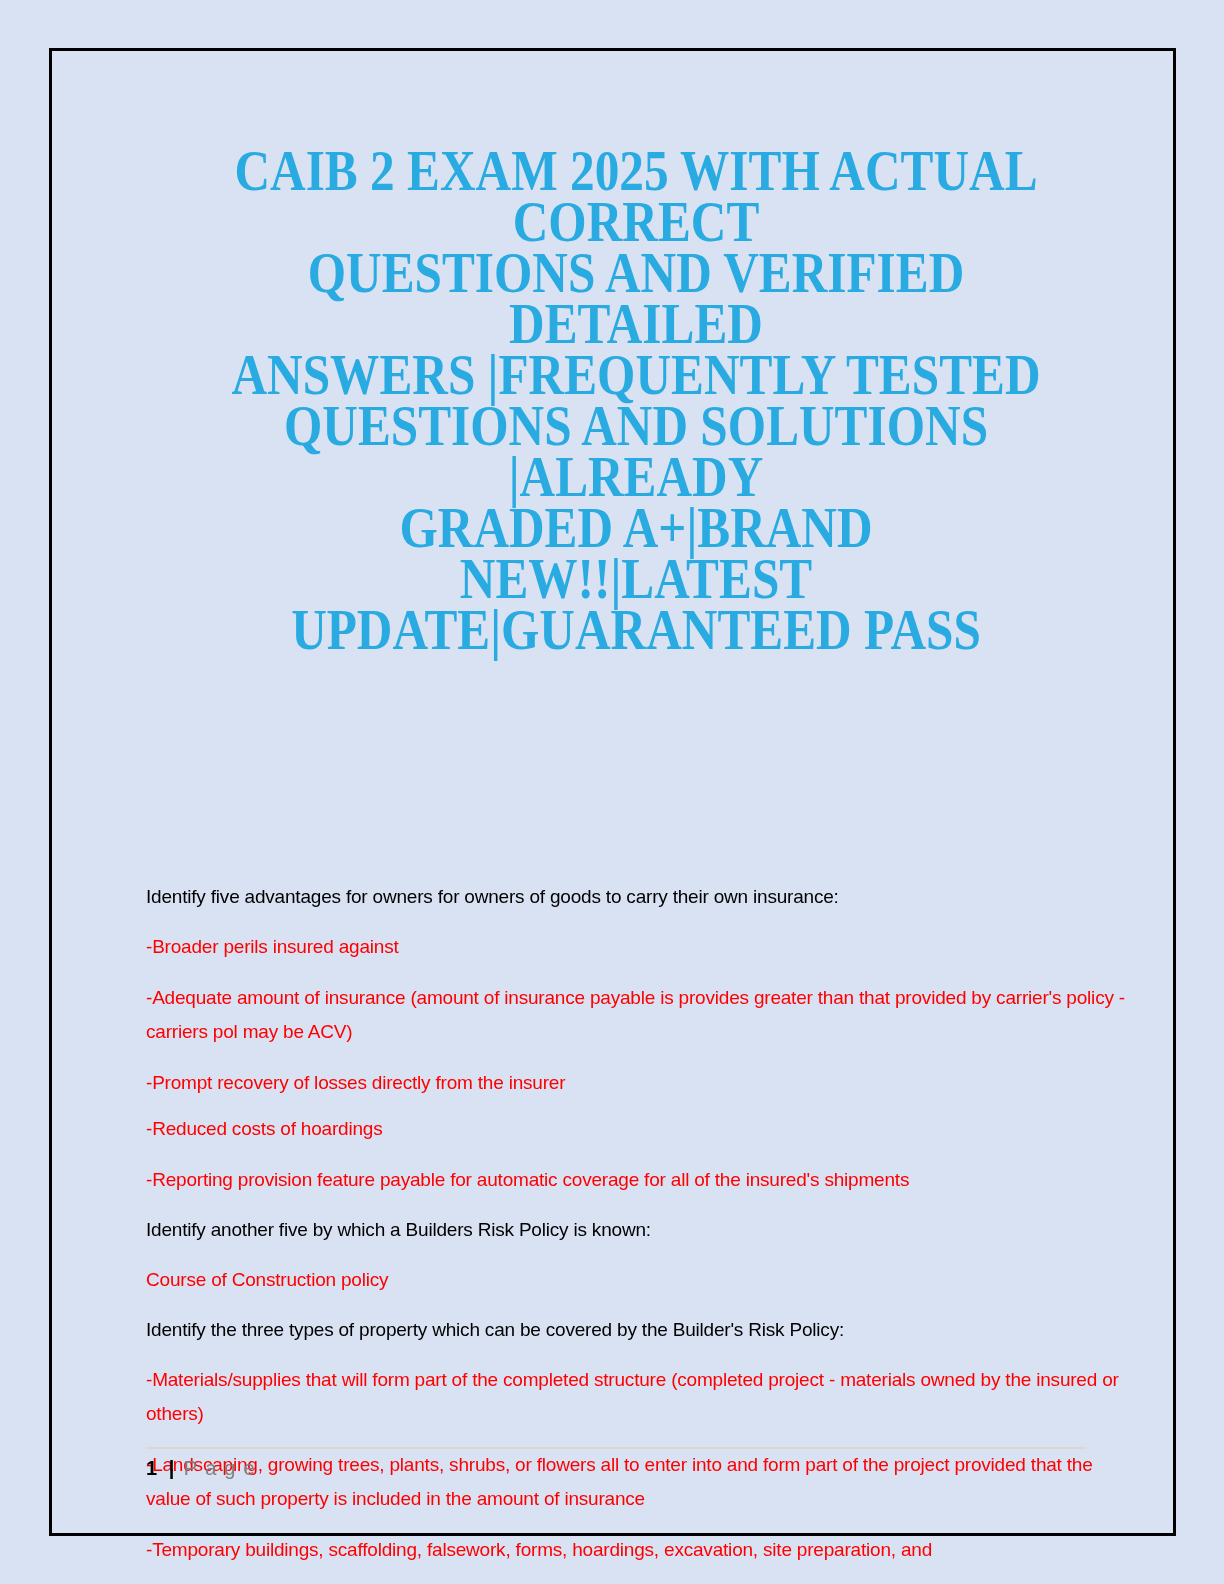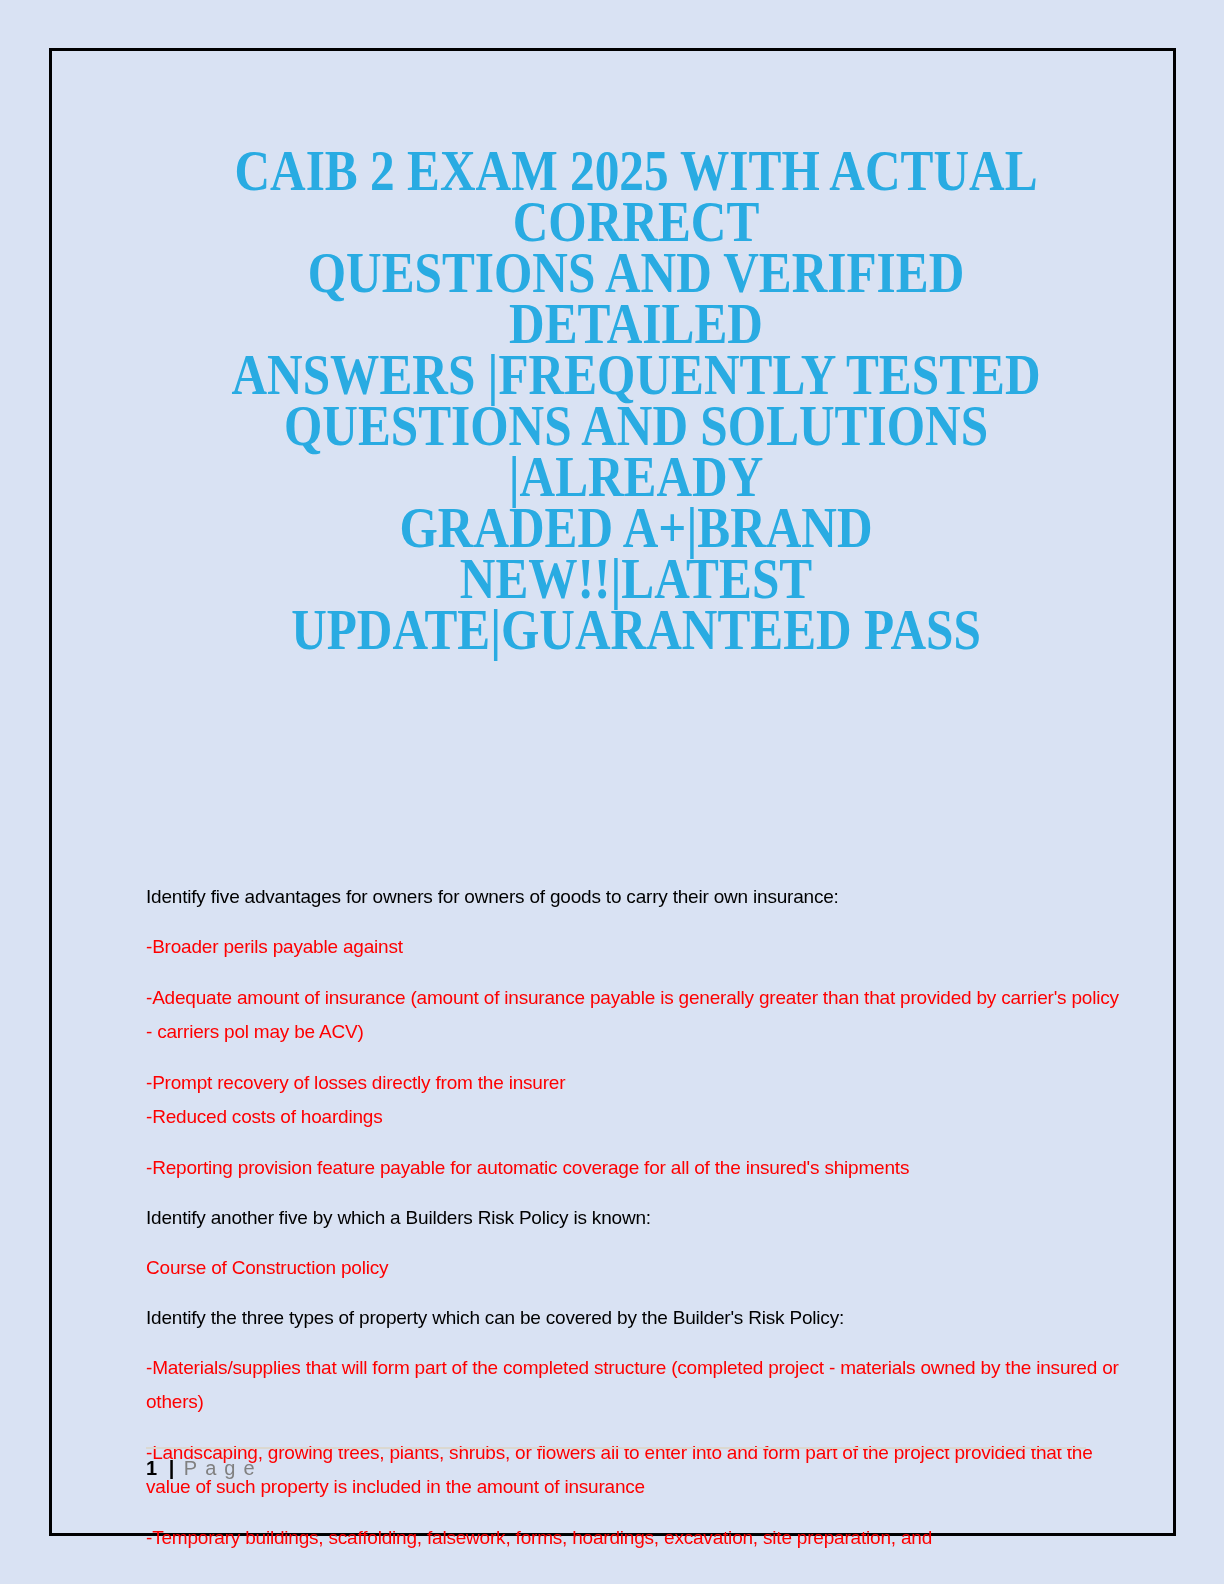--- a/index.html
+++ b/index.html
@@ -44,21 +44,21 @@
   }
   .qa p {
     margin: 0 0 16px 0;
     font-size: 19px;
     line-height: 34px;
     letter-spacing: -0.2px;
   }
   .qa p.q { color: #000000; }
   .qa p.a { color: #fe0000; }
   .qa p.sp { margin-top: 17px; }
-  .qa p.tight { margin-bottom: 0; }
+  .qa p.tight { margin-bottom: 12px; }
   .footer {
     position: absolute;
     left: 94px;
     right: 87px;
     top: 1396px;
     border-top: 2px solid #dbd8d0;
     padding-top: 8px;
     font-size: 20px;
     white-space: nowrap;
   }
@@ -76,22 +76,22 @@
       <div class="title-line">CAIB 2 EXAM 2025 WITH ACTUAL CORRECT</div>
       <div class="title-line">QUESTIONS AND VERIFIED DETAILED</div>
       <div class="title-line">ANSWERS |FREQUENTLY TESTED</div>
       <div class="title-line">QUESTIONS AND SOLUTIONS |ALREADY</div>
       <div class="title-line">GRADED A+|BRAND NEW!!|LATEST</div>
       <div class="title-line">UPDATE|GUARANTEED PASS</div>
     </h1>
 
     <div class="qa">
       <p class="q">Identify five advantages for owners for owners of goods to carry their own insurance:</p>
-      <p class="a">-Broader perils payable against</p>
-      <p class="a sp">-Adequate amount of insurance (amount of insurance payable is generally greater than that provided by carrier's policy - carriers pol may be ACV)</p>
+      <p class="a">-Broader perils insured against</p>
+      <p class="a sp">-Adequate amount of insurance (amount of insurance payable is provides greater than that provided by carrier's policy - carriers pol may be ACV)</p>
       <p class="a sp tight">-Prompt recovery of losses directly from the insurer</p>
       <p class="a">-Reduced costs of hoardings</p>
       <p class="a sp">-Reporting provision feature payable for automatic coverage for all of the insured's shipments</p>
       <p class="q">Identify another five by which a Builders Risk Policy is known:</p>
       <p class="a">Course of Construction policy</p>
       <p class="q">Identify the three types of property which can be covered by the Builder's Risk Policy:</p>
       <p class="a">-Materials/supplies that will form part of the completed structure (completed project - materials owned by the insured or others)</p>
       <p class="a sp">-Landscaping, growing trees, plants, shrubs, or flowers all to enter into and form part of the project provided that the value of such property is included in the amount of insurance</p>
       <p class="a sp">-Temporary buildings, scaffolding, falsework, forms, hoardings, excavation, site preparation, and</p>
     </div>

